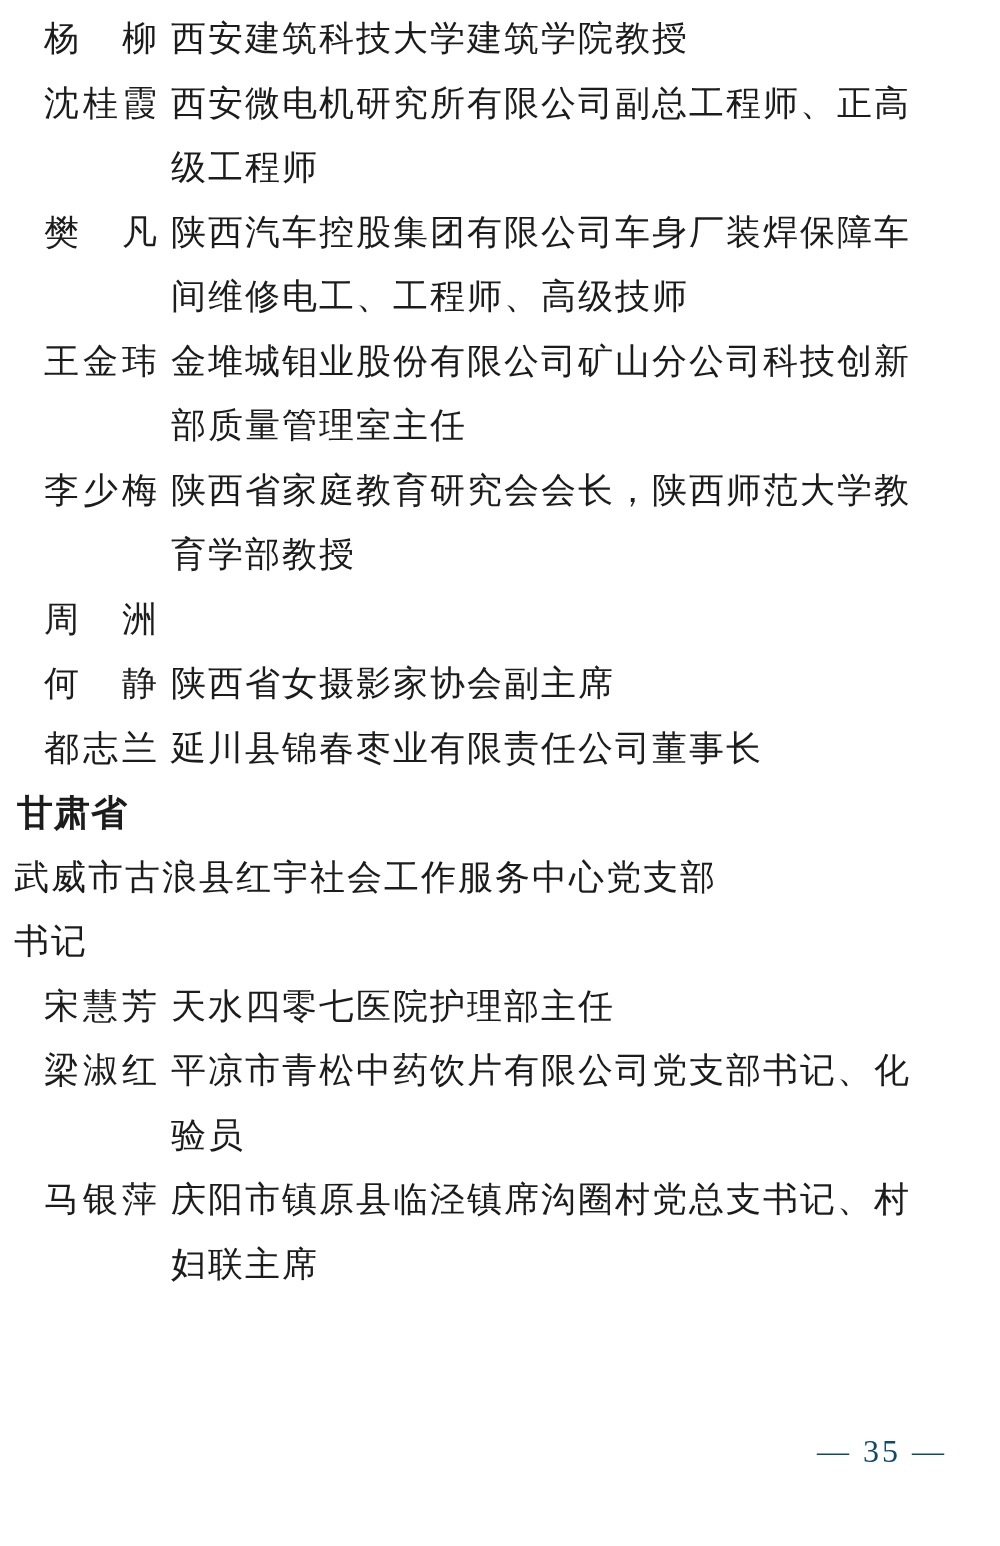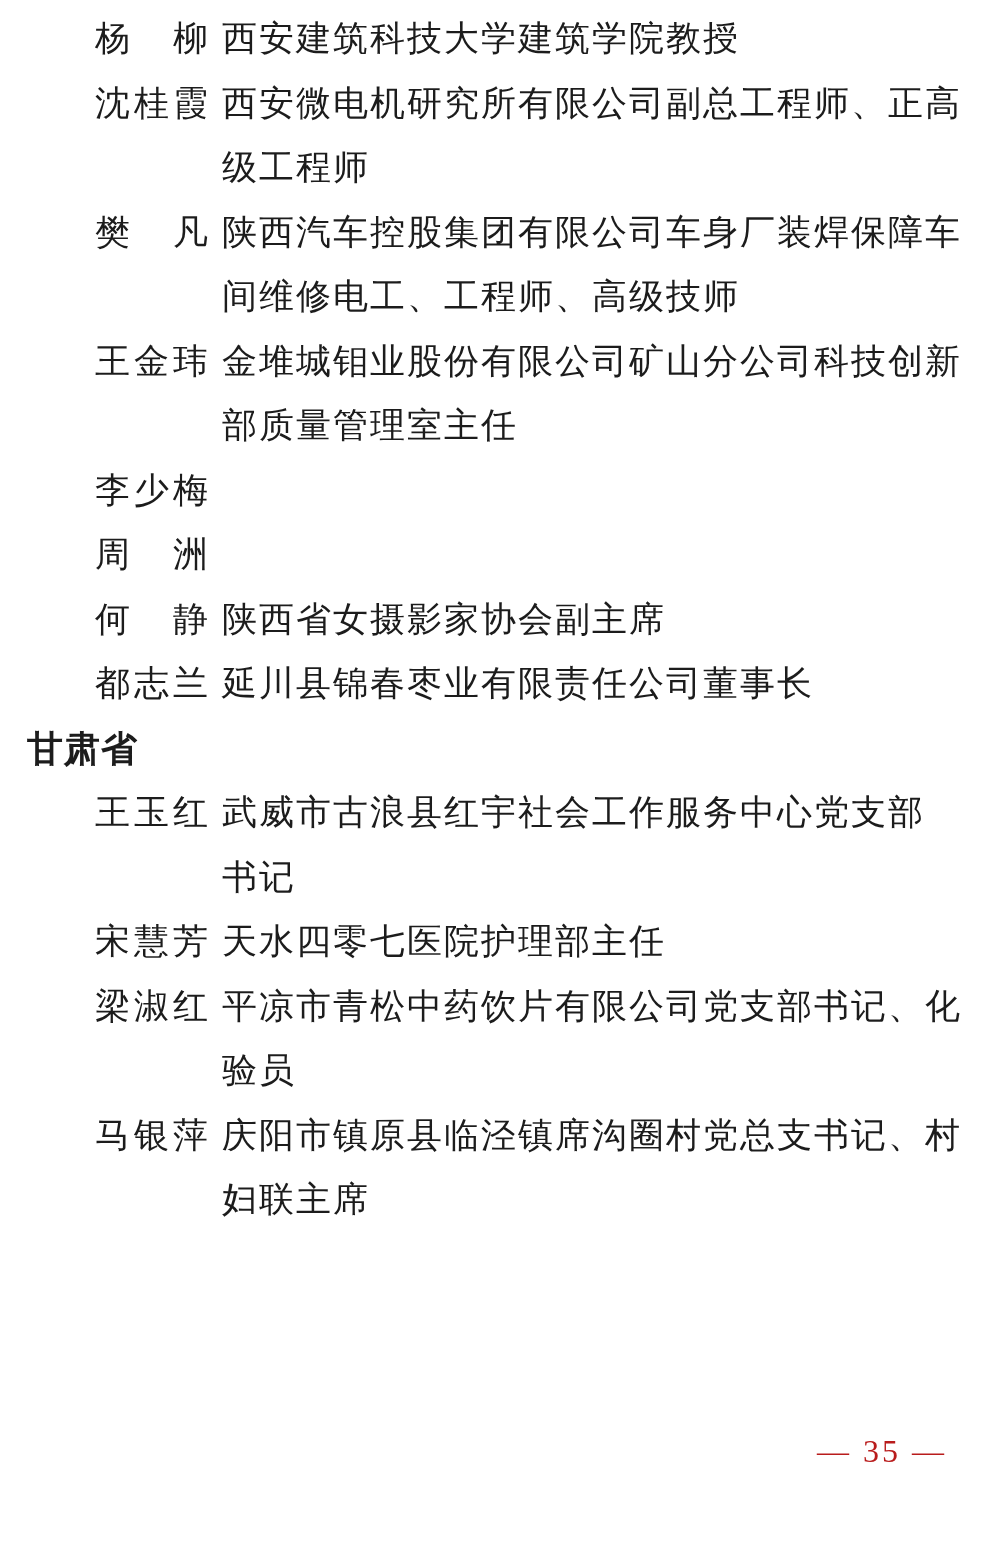--- a/index.html
+++ b/index.html
@@ -24,55 +24,55 @@
   }
   .award-list {
     width: 1000px;
   }
   .entry {
     display: flex;
     align-items: flex-start;
   }
   .entry .name {
     flex: 0 0 113px;
-    margin-left: 95px;
+    margin-left: 44px;
     width: 113px;
     font-size: 35px;
     line-height: 64.5px;
     text-align: justify;
     text-align-last: justify;
     text-justify: inter-character;
     white-space: nowrap;
   }
   .entry .title {
     flex: 0 0 752px;
     width: 752px;
     margin-left: 14px;
     font-size: 35px;
     line-height: 64.5px;
     letter-spacing: 2px;
     white-space: pre-line;
     text-align: left;
   }
   .section-header {
-    margin-left: 27px;
+    margin-left: 17px;
     font-size: 36px;
     line-height: 64.5px;
     font-weight: bold;
     letter-spacing: 1px;
     font-family: Liberation Serif, serif;
   }
   .page-number {
     position: absolute;
     right: 53px;
     bottom: 77px;
     font-size: 32px;
     line-height: 36px;
     letter-spacing: 3px;
-    color: #b91c1c;
+    color: #0c4a6e;
     font-family: "Liberation Serif", "DejaVu Serif", serif;
   }
 </style>
 </head>
 <body>
 
 <div class="page">
   <div class="award-list">
   <div class="entry">
     <div class="name">杨柳</div>
@@ -93,41 +93,42 @@
   </div>
 
   <div class="entry">
     <div class="name">王金玮</div>
     <div class="title">金堆城钼业股份有限公司矿山分公司科技创新
 部质量管理室主任</div>
   </div>
 
   <div class="entry">
     <div class="name">李少梅</div>
+    <div class="title">陕西省家庭教育研究会会长，陕西师范大学教
+育学部教授</div>
   </div>
 
   <div class="entry">
     <div class="name">周洲</div>
   </div>
 
   <div class="entry">
     <div class="name">何静</div>
     <div class="title">陕西省女摄影家协会副主席</div>
   </div>
 
   <div class="entry">
     <div class="name">都志兰</div>
     <div class="title">延川县锦春枣业有限责任公司董事长</div>
   </div>
 
   <div class="section-header">甘肃省</div>
 
 
   <div class="entry">
-    <div class="name">王玉红</div>
     <div class="title">武威市古浪县红宇社会工作服务中心党支部
 书记</div>
   </div>
 
   <div class="entry">
     <div class="name">宋慧芳</div>
     <div class="title">天水四零七医院护理部主任</div>
   </div>
 
   <div class="entry">

